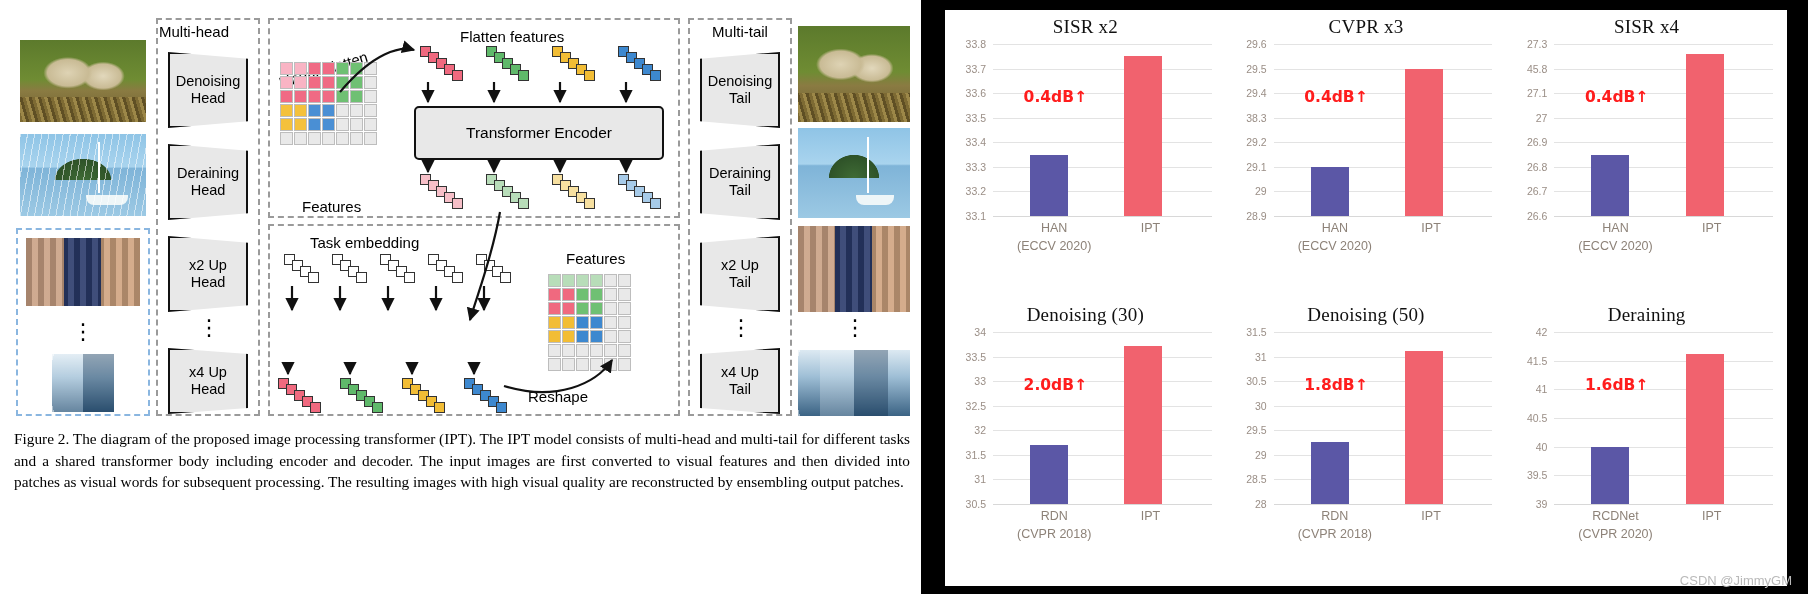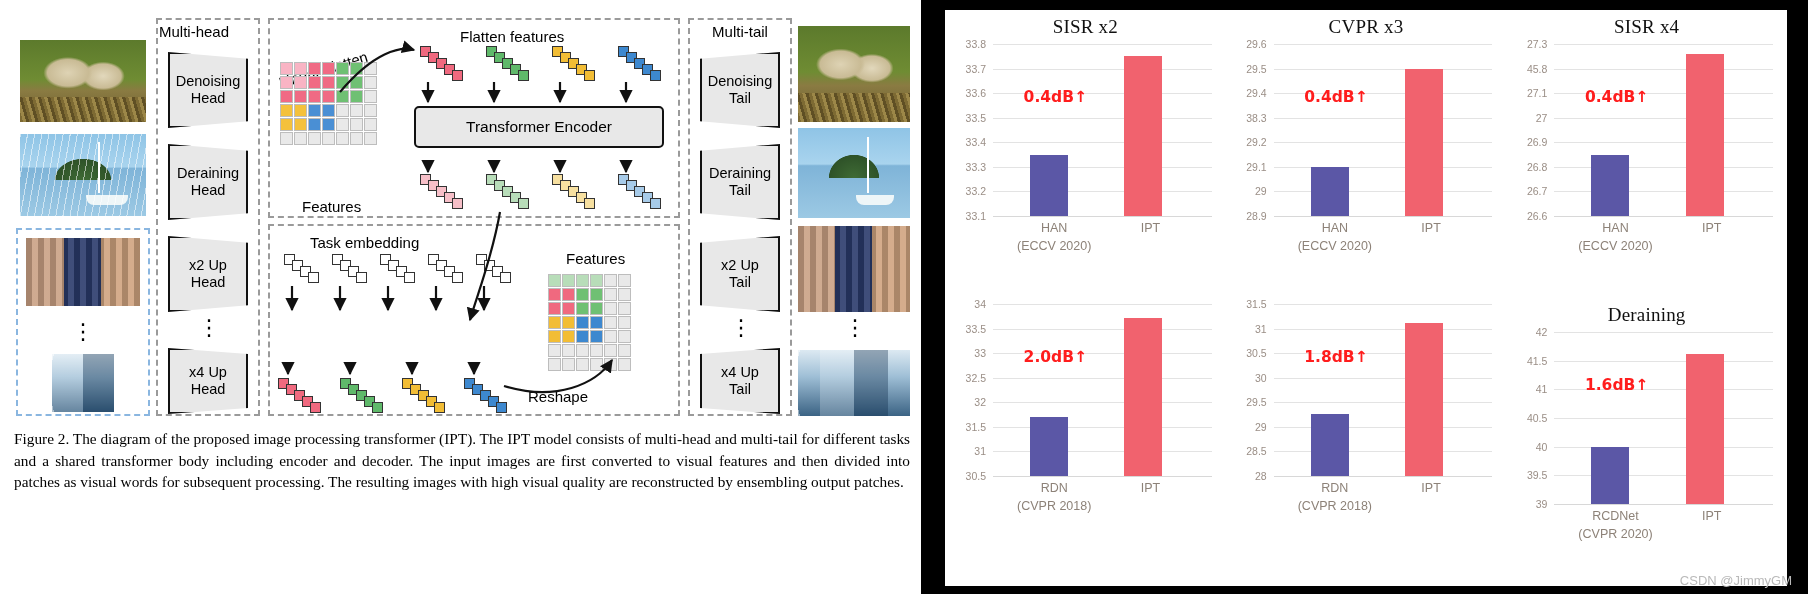--- a/index.html
+++ b/index.html
@@ -266,21 +266,21 @@
         <div class="cube" style="left:568px; top:58px; background:#f2bd35;"></div>
         <div class="cube" style="left:576px; top:64px; background:#f2bd35;"></div>
         <div class="cube" style="left:584px; top:70px; background:#f2bd35;"></div>
         <div class="cube" style="left:618px; top:46px; background:#3d88cf;"></div>
         <div class="cube" style="left:626px; top:52px; background:#3d88cf;"></div>
         <div class="cube" style="left:634px; top:58px; background:#3d88cf;"></div>
         <div class="cube" style="left:642px; top:64px; background:#3d88cf;"></div>
         <div class="cube" style="left:650px; top:70px; background:#3d88cf;"></div>
       </div>
 
-      <div class="encBox" style="left:414px; top:106px; width:250px; height:42px;">
+      <div class="encBox" style="left:414px; top:106px; width:250px; height:54px;">
         <span>Transformer Encoder</span>
       </div>
 
       <div>
         <div class="cube" style="left:420px; top:174px; background:#f7bfc8;"></div>
         <div class="cube" style="left:428px; top:180px; background:#f7bfc8;"></div>
         <div class="cube" style="left:436px; top:186px; background:#f7bfc8;"></div>
         <div class="cube" style="left:444px; top:192px; background:#f7bfc8;"></div>
         <div class="cube" style="left:452px; top:198px; background:#f7bfc8;"></div>
         <div class="cube" style="left:486px; top:174px; background:#b8ddb9;"></div>
@@ -541,20 +541,21 @@
                 <div class="bar b" title="IPT: 27.26" style="height: 162.171px; background: rgb(241, 98, 110);"></div>
               </div>
               <div class="delta" style="color: rgb(255, 29, 29); left: 14%; top: 43.86px;">0.4dB↑</div>
             </div>
             <div class="xlabels">
               <div class="xlab" style="left: 6%; width: 44%;"><span>HAN</span><span class="sub">(ECCV 2020)</span></div>
               <div class="xlab" style="left: 50%; width: 44%;"><span>IPT</span></div>
             </div>
           </div>
           <div class="chart">
+            <div class="chart-title">Denoising (30)</div>
             <div class="plot">
               <div class="gridline" style="top: 0px;">
                 <div class="ytick">34</div>
               </div>
               <div class="gridline" style="top: 24.5714px;">
                 <div class="ytick">33.5</div>
               </div>
               <div class="gridline" style="top: 49.1429px;">
                 <div class="ytick">33</div>
               </div>
@@ -578,20 +579,21 @@
                 <div class="bar b" title="IPT: 33.72" style="height: 158.24px; background: rgb(241, 98, 110);"></div>
               </div>
               <div class="delta" style="color: rgb(255, 29, 29); left: 14%; top: 43.86px;">2.0dB↑</div>
             </div>
             <div class="xlabels">
               <div class="xlab" style="left: 6%; width: 44%;"><span>RDN</span><span class="sub">(CVPR 2018)</span></div>
               <div class="xlab" style="left: 50%; width: 44%;"><span>IPT</span></div>
             </div>
           </div>
           <div class="chart">
+            <div class="chart-title">Denoising (50)</div>
             <div class="plot">
               <div class="gridline" style="top: 0px;">
                 <div class="ytick">31.5</div>
               </div>
               <div class="gridline" style="top: 24.5714px;">
                 <div class="ytick">31</div>
               </div>
               <div class="gridline" style="top: 49.1429px;">
                 <div class="ytick">30.5</div>
               </div>

